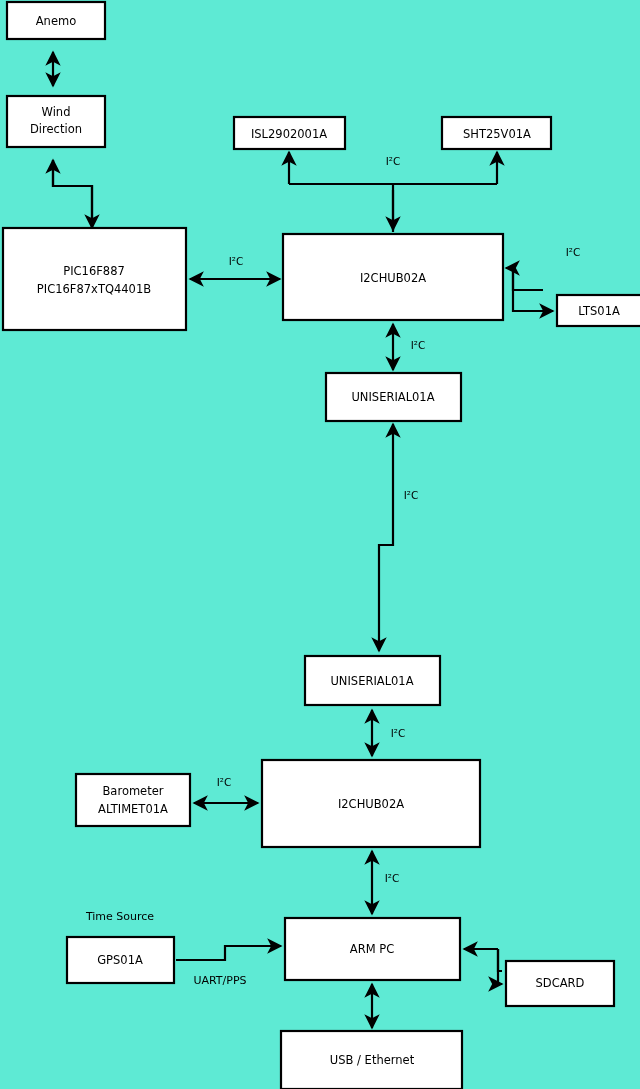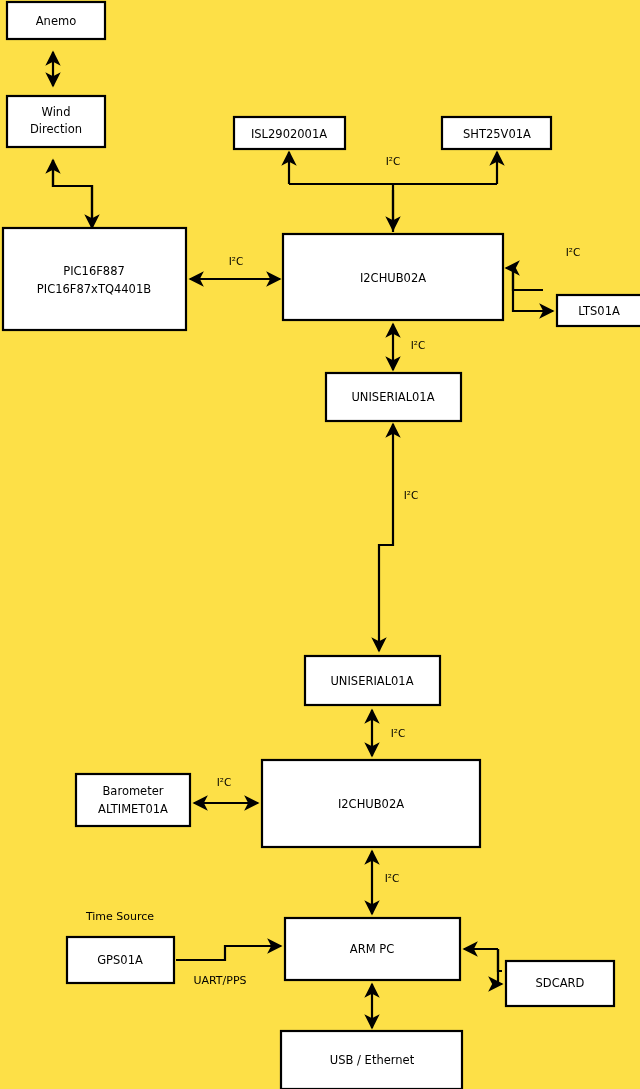--- a/index.html
+++ b/index.html
@@ -7,21 +7,21 @@
     padding: 0;
     background: #ffffff;
   }
   body {
     font-family: "DejaVu Sans", sans-serif;
   }
   #diagram-root {
     position: relative;
     width: 640px;
     height: 1089px;
-    background: #fde047;
+    background: #5eead4;
     overflow: hidden;
   }
   svg#diagram-svg {
     position: absolute;
     left: 0;
     top: 0;
     width: 640px;
     height: 1089px;
   }
   .blk {

